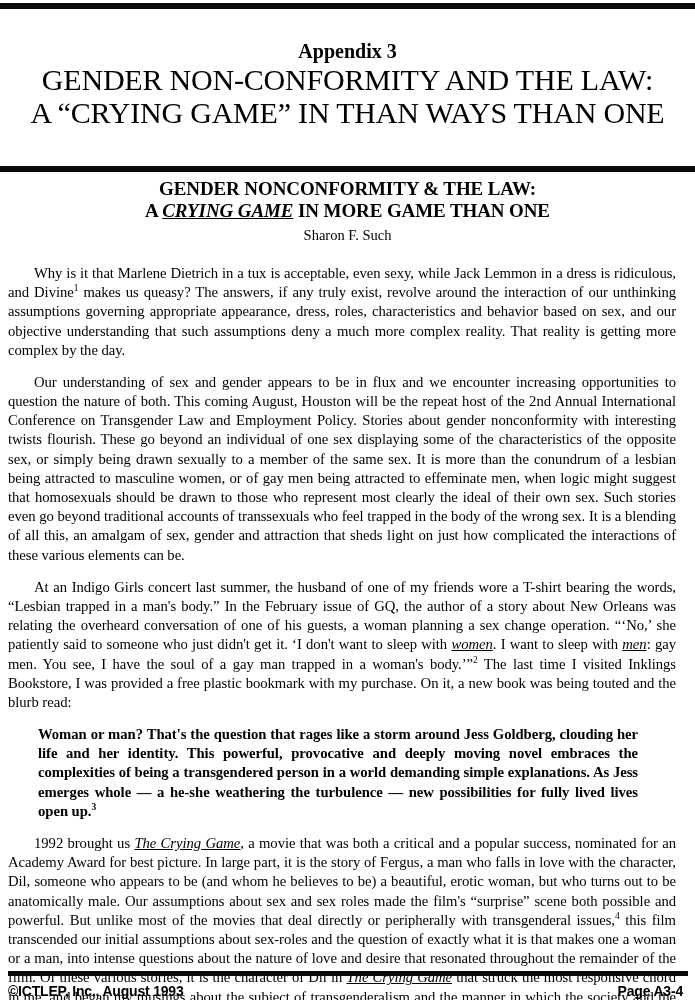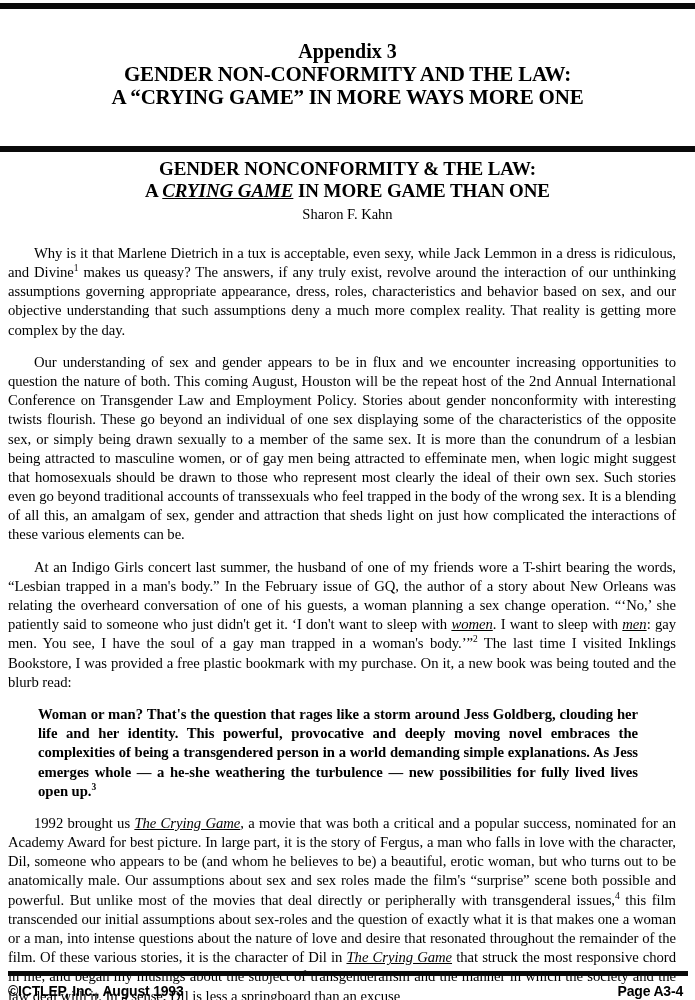--- a/index.html
+++ b/index.html
@@ -44,22 +44,22 @@
     text-align: center;
     margin-top: 32px;
   }
   .appendix-label {
     font-size: 20px;
     font-weight: bold;
     line-height: 1.08;
     letter-spacing: 0px;
   }
   .main-title {
-    font-size: 21px;
-    font-weight: bold;
+    font-size: 30px;
+    font-weight: normal;
     line-height: 1.12;
     letter-spacing: -0.2px;
     white-space: nowrap;
   }
   .title-gap { height: 36px; }
 
   
   .article-head {
     text-align: center;
     margin-top: 6px;
@@ -133,31 +133,31 @@
 </head>
 <body>
 
 <div class="page">
 
   <div class="rule-thick rule-top"></div>
 
   <div class="title-block">
     <div class="appendix-label">Appendix 3</div>
     <div class="main-title">GENDER NON-CONFORMITY AND THE LAW:</div>
-    <div class="main-title">A “CRYING GAME” IN MORE WAYS MORE ONE</div>
+    <div class="main-title">A “CRYING GAME” IN THAN WAYS THAN ONE</div>
   </div>
 
   <div class="title-gap"></div>
 
   <div class="rule-thick rule-mid"></div>
 
   <div class="article-head">
     <div class="article-title-line">GENDER NONCONFORMITY &amp; THE LAW:</div>
     <div class="article-title-line"><span>A </span><span class="ital">CRYING GAME</span><span> IN MORE GAME THAN ONE</span></div>
-    <div class="byline">Sharon F. Kahn</div>
+    <div class="byline">Sharon F. Such</div>
   </div>
 
   <div class="body-area">
     <p class="para first">Why is it that Marlene Dietrich in a tux is acceptable, even sexy, while Jack Lemmon in a dress is ridiculous, and Divine<sup>1</sup> makes us queasy?  The answers, if any truly exist, revolve around the interaction of our unthinking assumptions governing appropriate appearance, dress, roles, characteristics and behavior based on sex, and our objective understanding that such assumptions deny a much more complex reality.  That reality is getting more complex by the day.</p>
     <p class="para">Our understanding of sex and gender appears to be in flux and we encounter increasing opportunities to question the nature of both.  This coming August, Houston will be the repeat host of the 2nd Annual International Conference on Transgender Law and Employment Policy.  Stories about gender nonconformity with interesting twists flourish.  These go beyond an individual of one sex displaying some of the characteristics of the opposite sex, or simply being drawn sexually to a member of the same sex.  It is more than the conundrum of a lesbian being attracted to masculine women, or of gay men being attracted to effeminate men, when logic might suggest that homosexuals should be drawn to those who represent most clearly the ideal of their own sex.  Such stories even go beyond traditional accounts of transsexuals who feel trapped in the body of the wrong sex.  It is a blending of all this, an amalgam of sex, gender and attraction that sheds light on just how complicated the interactions of these various elements can be.</p>
     <p class="para">At an Indigo Girls concert last summer, the husband of one of my friends wore a T-shirt bearing the words, “Lesbian trapped in a man's body.”  In the February issue of GQ, the author of a story about New Orleans was relating the overheard conversation of one of his guests, a woman planning a sex change operation.  “‘No,’ she patiently said to someone who just didn't get it.  ‘I don't want to sleep with <span class="ital">women</span>.  I want to sleep with <span class="ital">men</span>: gay men.  You see, I have the soul of a gay man trapped in a woman's body.’”<sup>2</sup>  The last time I visited Inklings Bookstore, I was provided a free plastic bookmark with my purchase.  On it, a new book was being touted and the blurb read:</p>
     <p class="blockquote">Woman or man?  That's the question that rages like a storm around Jess Goldberg, clouding her life and her identity.  This powerful, provocative and deeply moving novel embraces the complexities of being a transgendered person in a world demanding simple explanations.  As Jess emerges whole — a he-she weathering the turbulence — new possibilities for fully lived lives open up.<sup>3</sup></p>
     <p class="para">1992 brought us <span class="ital">The Crying Game</span>, a movie that was both a critical and a popular success, nominated for an Academy Award for best picture.  In large part, it is the story of Fergus, a man who falls in love with the character, Dil, someone who  appears to be (and whom he believes to be) a beautiful, erotic woman, but who turns out to be anatomically male.  Our assumptions about sex and sex roles made the film's “surprise” scene both possible and powerful.  But unlike most of the movies that deal directly or peripherally with transgenderal issues,<sup>4</sup> this film transcended our initial assumptions about sex-roles and the question of exactly what it is that makes one a woman or a man, into intense questions about the nature of love and desire that resonated throughout the remainder of the film.  Of these various stories, it is the character of Dil in <span class="ital">The Crying Game</span> that struck the most responsive chord in me, and began my musings about the subject of transgenderalism and the manner in which the society and the law deal with it.  In a sense, Dil is less a springboard than an excuse</p>
   </div>
 

